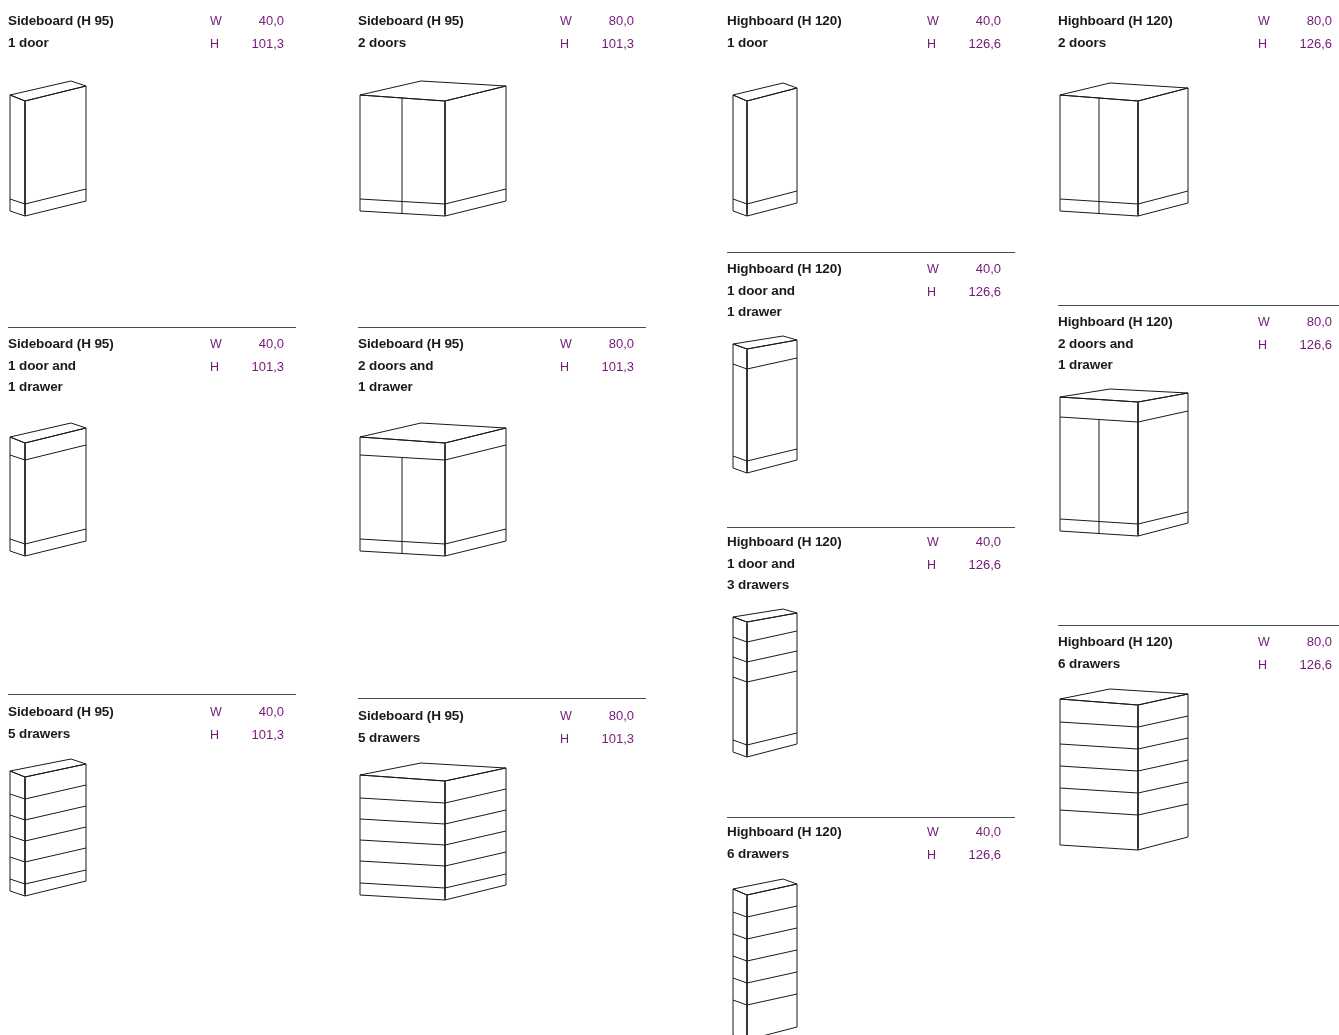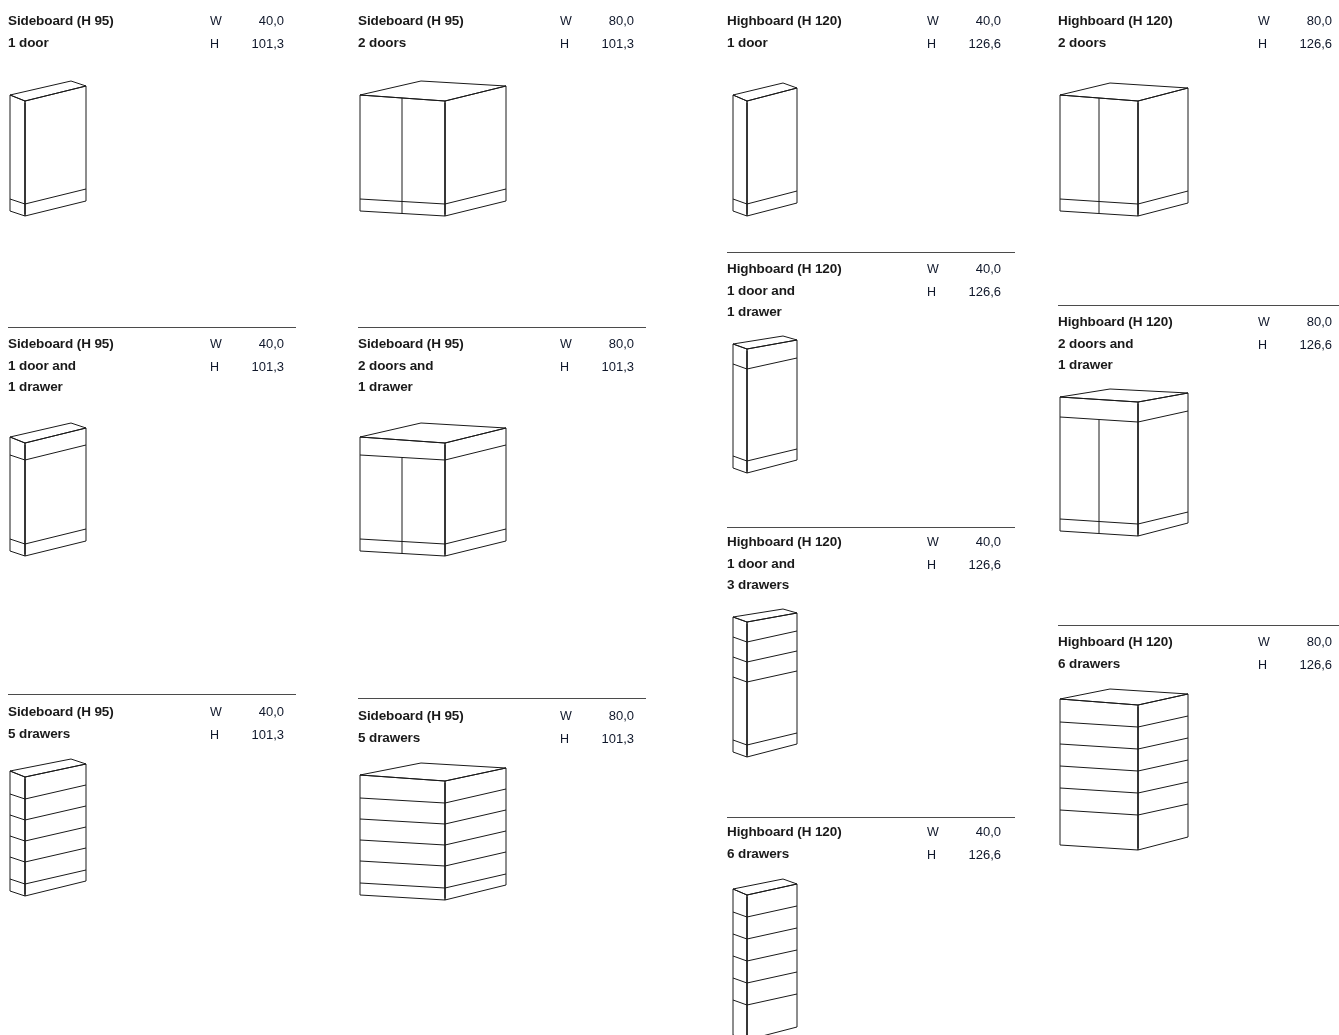--- a/index.html
+++ b/index.html
@@ -34,21 +34,21 @@
     font-weight: bold;
     line-height: 21.5px;
     letter-spacing: -0.1px;
     color: #1a1a1a;
     white-space: pre;
   }
   .dims {
     position: absolute;
     font-size: 13px;
     line-height: 21.5px;
-    color: #0f172a;
+    color: #701a75;
   }
   .dims .row {
     display: block;
     white-space: pre;
   }
   .dims .lab {
     display: inline-block;
     width: 30px;
     font-size: 12.5px;
   }

